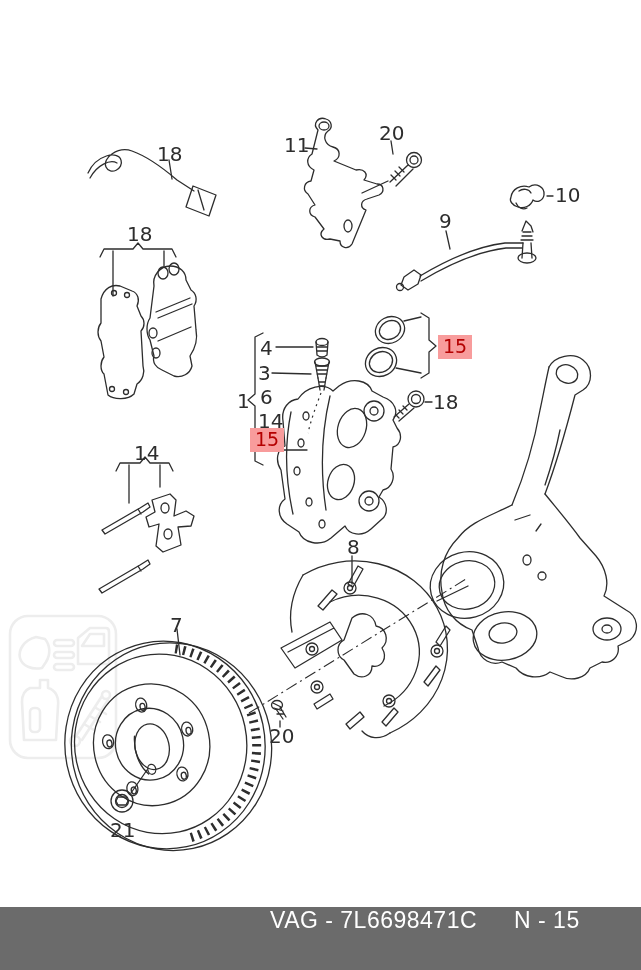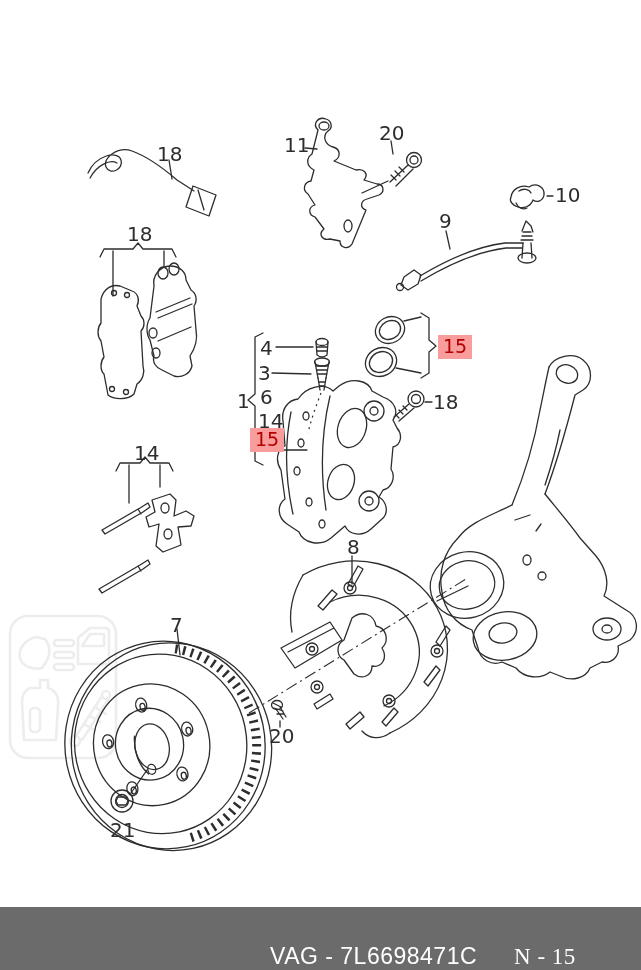--- a/index.html
+++ b/index.html
@@ -17,24 +17,24 @@
   .ln{stroke:#2d2d2d;fill:none;stroke-width:1.3;stroke-linecap:round;stroke-linejoin:round;}
   .wln{stroke:#ededed;fill:none;stroke-width:2.6;stroke-linecap:round;stroke-linejoin:round;}
   .hatch{stroke:#2d2d2d;fill:none;stroke-width:9;stroke-dasharray:2.5 5.5;}
   .dashdot{stroke:#2d2d2d;fill:none;stroke-width:1.1;stroke-dasharray:12 4 2 4;}
   .dotted{stroke:#2d2d2d;fill:none;stroke-width:1.2;stroke-dasharray:2 4;}
   
   .callout{position:absolute;z-index:3;font-size:20px;color:#2d2d2d;line-height:1.1;}
   .callout.hl{background:#f89c9c;color:#b40000;font-size:19px;padding:1px 5px;line-height:1.15;}
   
   .footer{position:absolute;left:0;top:907px;width:641px;height:63px;background:#6b6b6b;
-          z-index:4;display:flex;align-items:flex-end;color:#ffffff;
+          z-index:4;display:flex;align-items:flex-start;color:#ffffff;
           font-family:"Liberation Sans",sans-serif;font-size:23px;letter-spacing:0.5px;}
   .footer .code{margin-left:270px;}
-  .footer .page{margin-left:37px;font-family:Liberation Serif, serif;}
+  .footer .page{margin-left:37px;}
 </style>
 </head>
 <body>
 
 <div class="stage">
 
 
   <svg class="wm-icons" width="130" height="160" viewBox="0 0 130 160">
     <rect class="wln" x="10" y="8" width="106" height="142" rx="18"></rect>
     <g>

